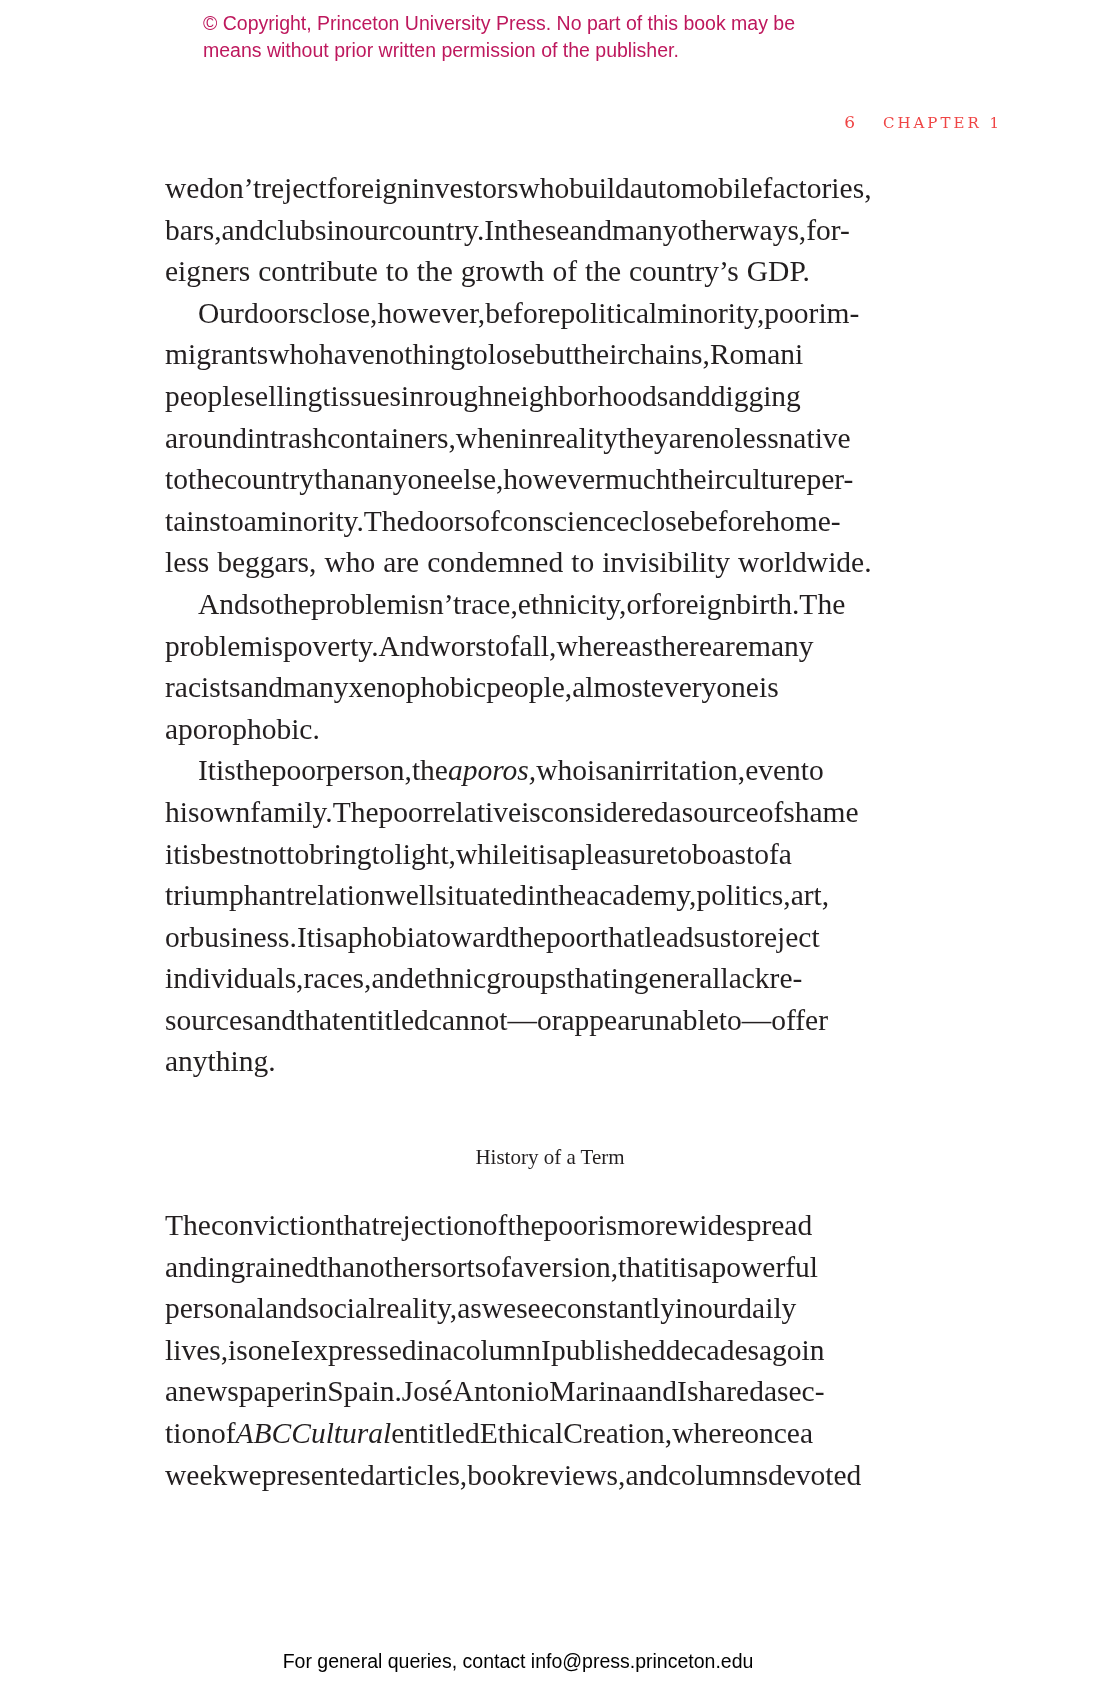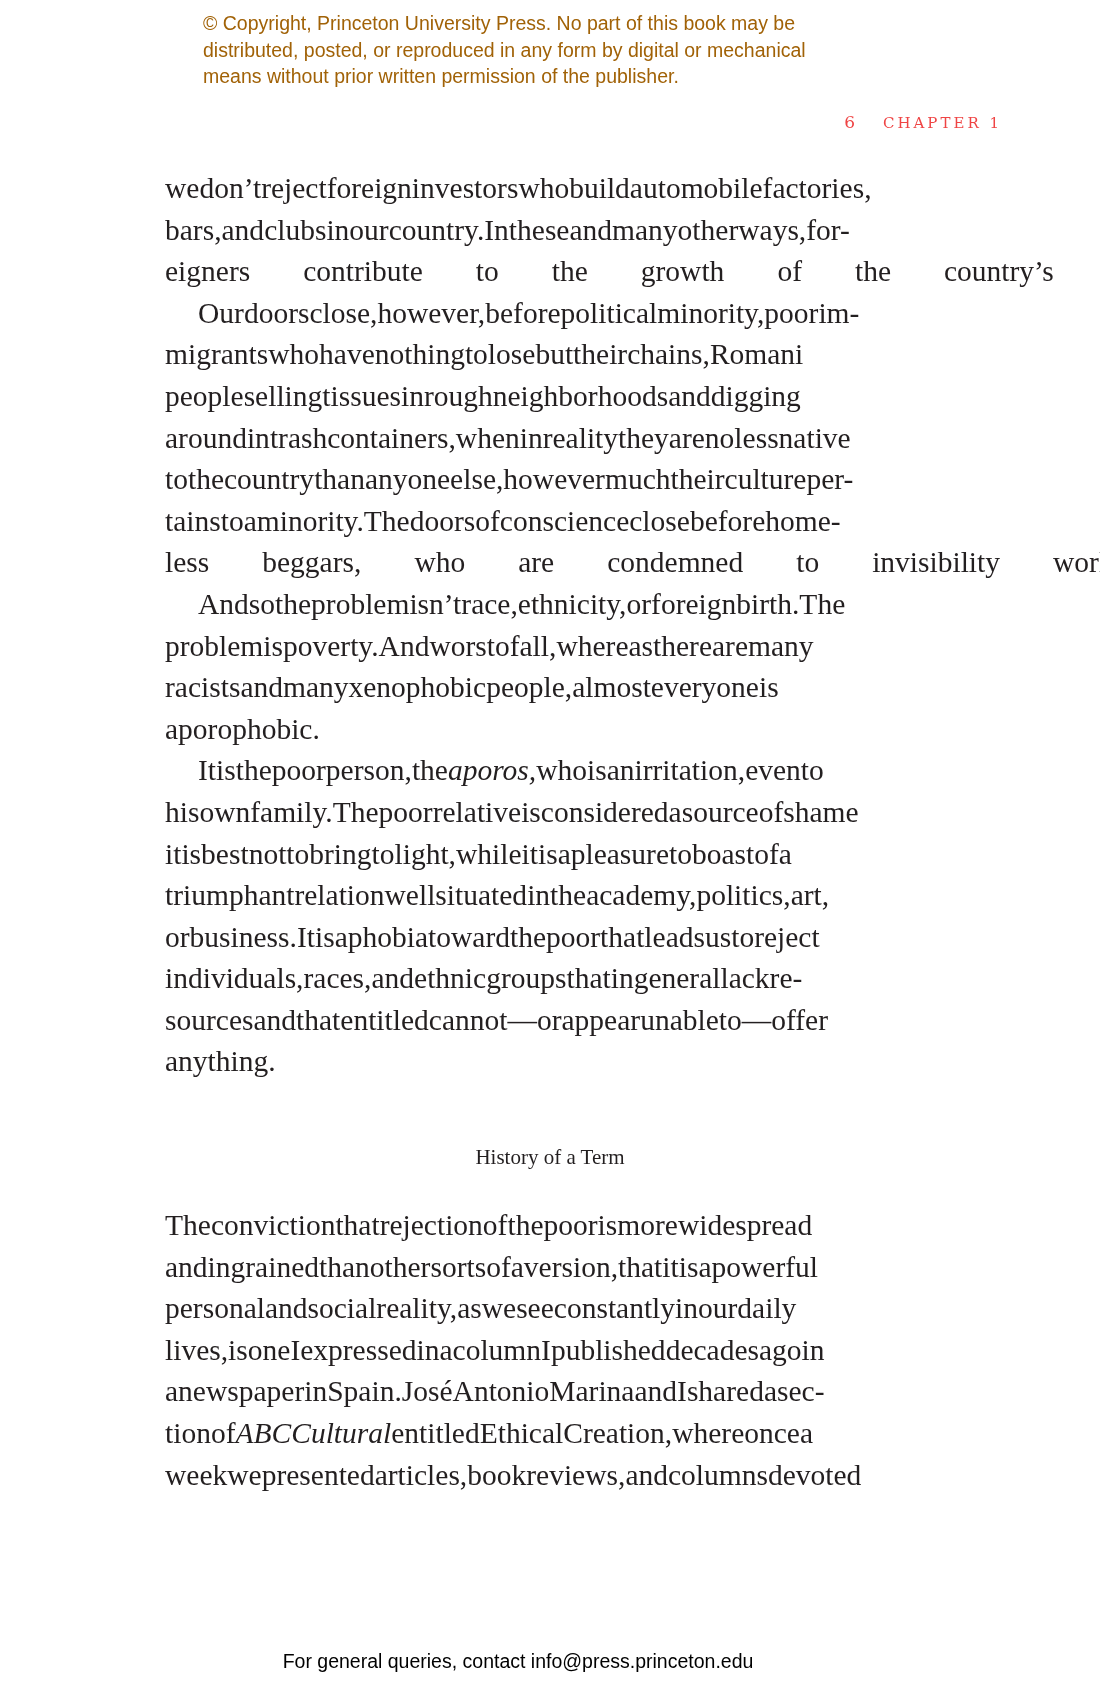--- a/index.html
+++ b/index.html
@@ -1,51 +1,50 @@
 <!DOCTYPE html>
 <html><head>
 <meta charset="utf-8">
 <style>
   html, body { margin: 0; padding: 0; background: #ffffff; }
   body { width: 1100px; height: 1700px; position: relative; overflow: hidden; color: #231f20; }
   .copyright {
     position: absolute; left: 203px; top: 10px; width: 720px;
-    font-family: "Liberation Sans", sans-serif; font-size: 19.5px; line-height: 26.5px; color: #a16207;
+    font-family: "Liberation Sans", sans-serif; font-size: 19.5px; line-height: 26.5px; color: #be185d;
   }
   .running-head {
     position: absolute; left: 0; width: 1002px; top: 112px; text-align: right;
     font-family: "DejaVu Serif", serif; font-size: 15px; letter-spacing: 3px; color: #ef4444;
   }
   .running-head .num { margin-right: 20px; letter-spacing: 0; font-size: 17px; }
   .body-text {
     position: absolute; left: 165px; width: 767px; top: 168px;
     font-family: "Liberation Serif", serif; font-size: 29.5px; line-height: 41.6px;
   }
   .line { display: flex; white-space: nowrap; height: 41.6px; }
-  .line.last { justify-content: flex-start; gap: 45px; }
+  .line.last { justify-content: flex-start; }
   .line.indent { padding-left: 33px; }
   .line span.w { display: inline-block; }
   .line.last span.w { margin-right: 8px; }
   .heading {
     position: absolute; left: 0; width: 1100px; top: 1145px; text-align: center;
     font-family: "Liberation Serif", serif; font-size: 21px; color: #231f20;
   }
   .body-text-2 { top: 1205px; }
   .footer {
     position: absolute; left: 0; width: 1036px; top: 1650px; text-align: center;
     font-family: "Liberation Sans", sans-serif; font-size: 19.5px; color: #000;
   }
   em { font-style: italic; }
 </style>
 </head>
 <body>
 
 <div class="copyright">
   <div>© Copyright, Princeton University Press. No part of this book may be</div>
-  <div>distributed, posted, or reproduced in any form by digital or mechanical</div>
   <div>means without prior written permission of the publisher.</div>
 </div>
 
 <div class="running-head">
   <span class="num">6</span>
   <span>CHAPTER 1</span>
 </div>
 
 <div class="body-text" id="section1">
     <div class="line">

